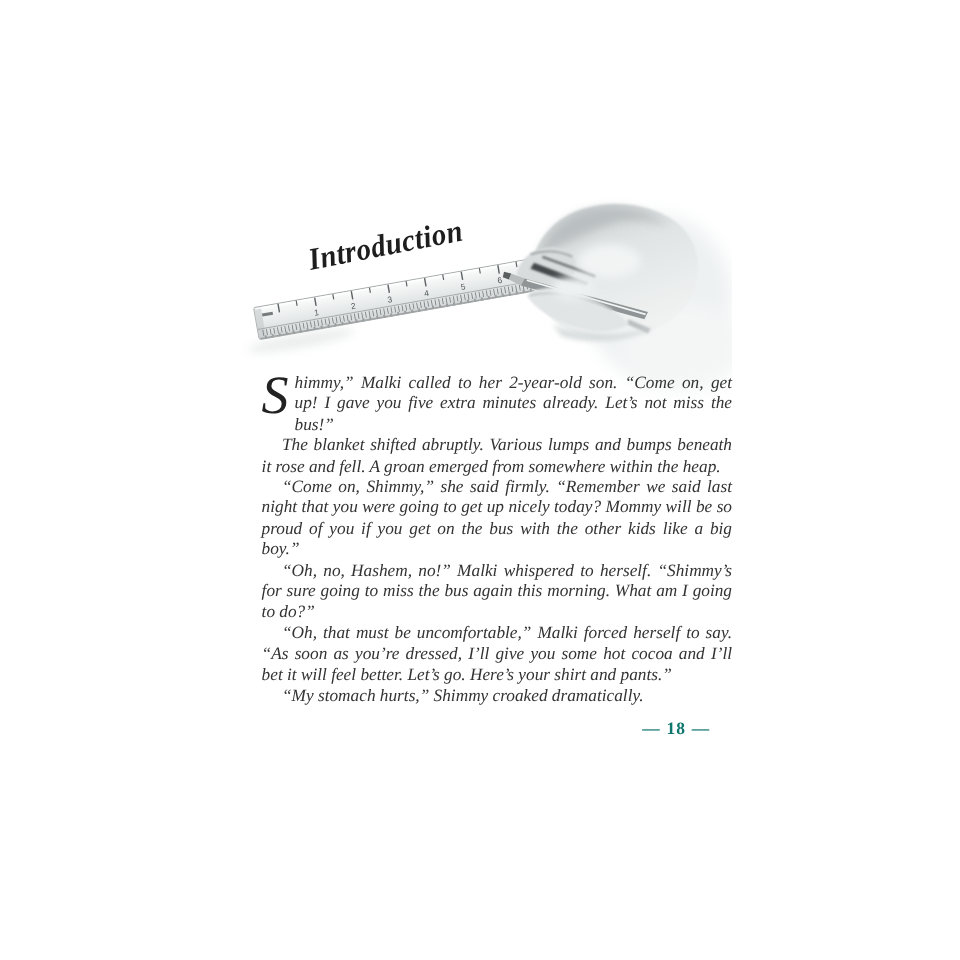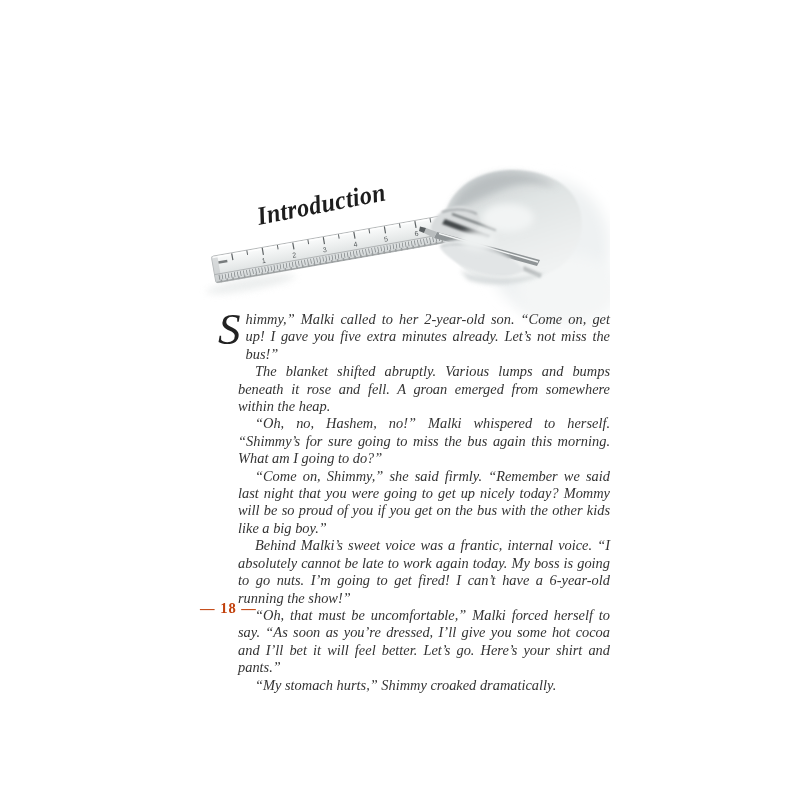--- a/index.html
+++ b/index.html
@@ -14,29 +14,29 @@
     transform:rotate(-11deg) scaleX(.92); transform-origin:0 60%;
     font-size:26px; font-weight:bold; font-style:italic;
     color:#1d1d1d; letter-spacing:.5px; white-space:nowrap;
   }
   .story-text {
     position:absolute; left:218px; top:311px; width:392px;
     font-style:italic; font-size:14.4px; line-height:17.4px;
     color:#333333; text-align:justify;
   }
   .story-text p { margin:0; }
-  .story-text p.indent { text-indent:17px;margin-left:20px; }
+  .story-text p.indent { text-indent:17px; }
   .drop-cap {
     float:left; font-size:45px; line-height:34px;
     padding:1px 5px 0 0; font-style:italic; color:#222222;
   }
   .page-number {
     position:absolute; left:200px; top:600px; width:392px;
-    text-align:left; font-weight:bold; font-style:normal;
-    font-size:14.5px; color:#c2410c; letter-spacing:1px;
+    text-align:right; font-weight:bold; font-style:normal;
+    font-size:14.5px; color:#0f766e; letter-spacing:1px;
   }
 </style>
 </head>
 <body>
 
 <div class="canvas">
 
   <div class="chapter-header">
     <svg width="420" height="170" viewBox="0 0 420 170">
       <defs>
@@ -112,22 +112,21 @@
         <path filter="url(#b2)" fill="#cfd4d5" opacity="0.8" d="M 270,108 C 290,118 330,120 356,110 C 340,122 300,126 278,118 Z"></path>
       </g>
     </svg>
 
     <div class="chapter-title">Introduction</div>
   </div>
 
   <div class="story-text">
     <p><span class="drop-cap">S</span><span>himmy,” Malki called to her 2-year-old son. “Come on, get up! I gave you five extra minutes already. Let’s not miss the bus!”</span></p>
     <p class="indent">The blanket shifted abruptly. Various lumps and bumps beneath it rose and fell. A groan emerged from somewhere within the heap.</p>
+    <p class="indent">“Come on, Shimmy,” she said firmly. “Remember we said last night that you were going to get up nicely today? Mommy will be so proud of you if you get on the bus with the other kids like a big boy.”</p>
     <p class="indent">“Oh, no, Hashem, no!” Malki whispered to herself. “Shimmy’s for sure going to miss the bus again this morning. What am I going to do?”</p>
-    <p class="indent">“Come on, Shimmy,” she said firmly. “Remember we said last night that you were going to get up nicely today? Mommy will be so proud of you if you get on the bus with the other kids like a big boy.”</p>
-    <p class="indent">Behind Malki’s sweet voice was a frantic, internal voice. “I absolutely cannot be late to work again today. My boss is going to go nuts. I’m going to get fired! I can’t have a 6-year-old running the show!”</p>
     <p class="indent">“Oh, that must be uncomfortable,” Malki forced herself to say. “As soon as you’re dressed, I’ll give you some hot cocoa and I’ll bet it will feel better. Let’s go. Here’s your shirt and pants.”</p>
     <p class="indent">“My stomach hurts,” Shimmy croaked dramatically.</p>
   </div>
 
   <div class="page-number">— 18 —</div>
 
 </div>
 
 </body></html>

